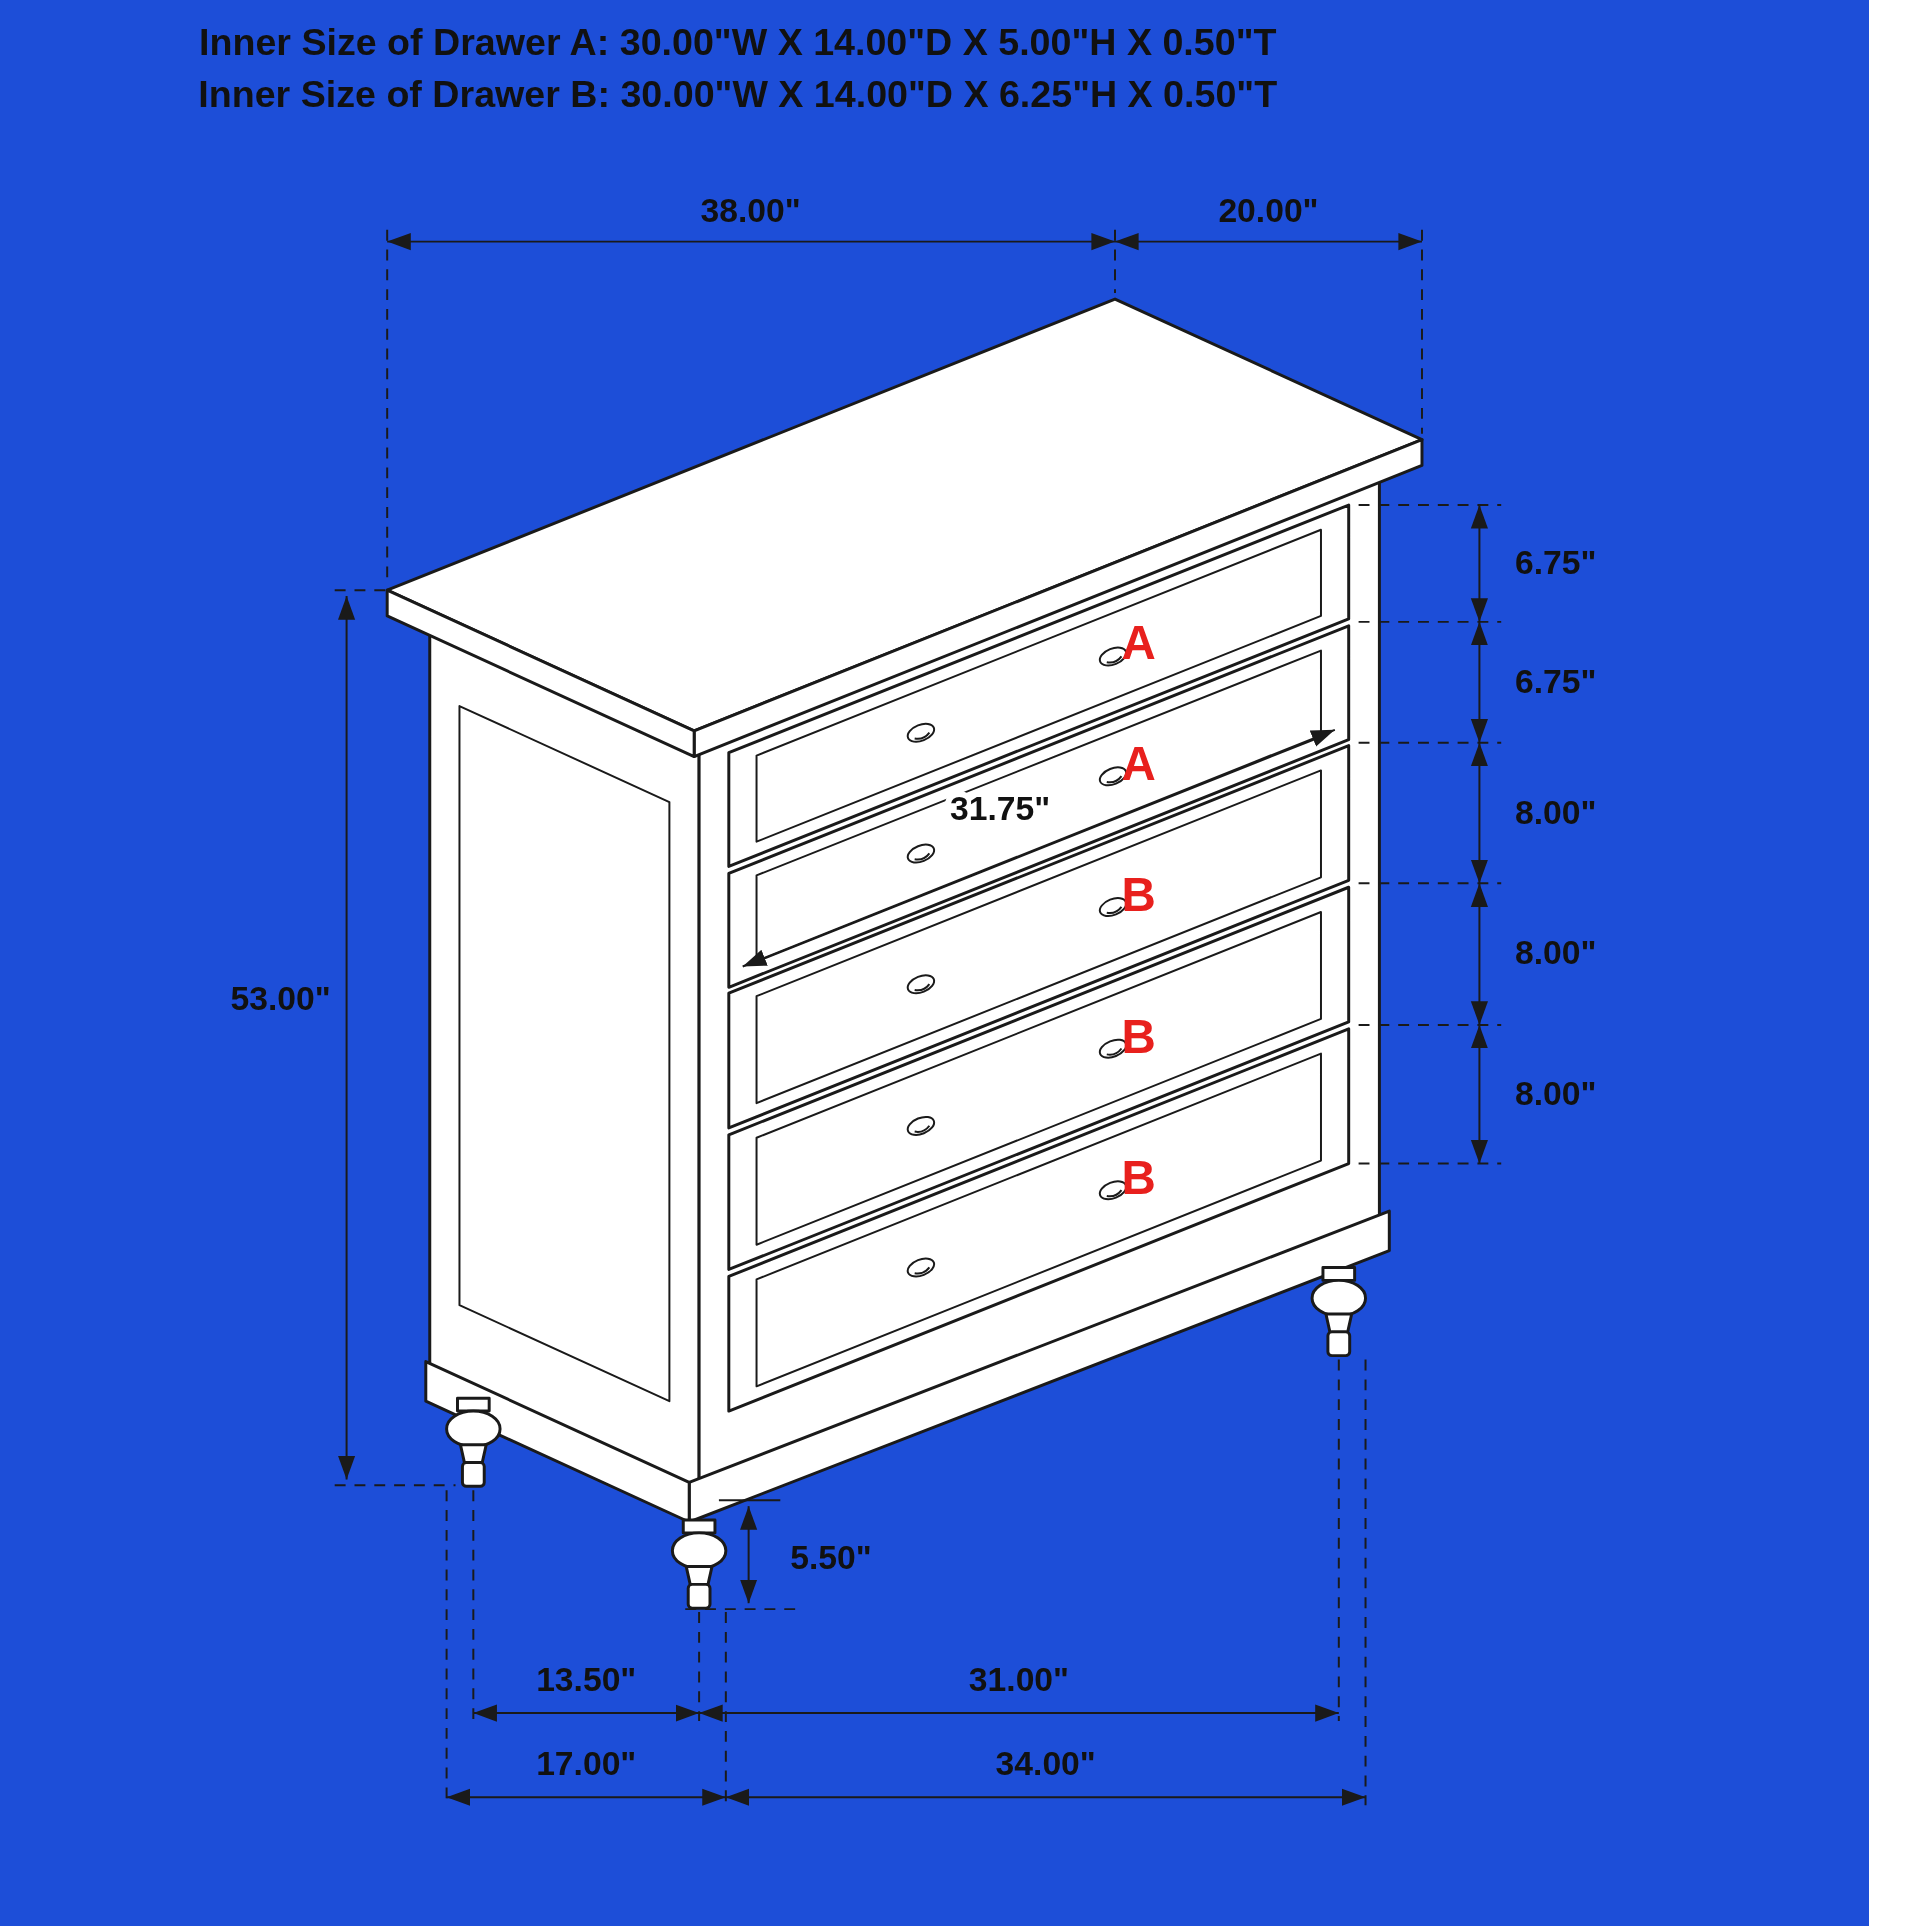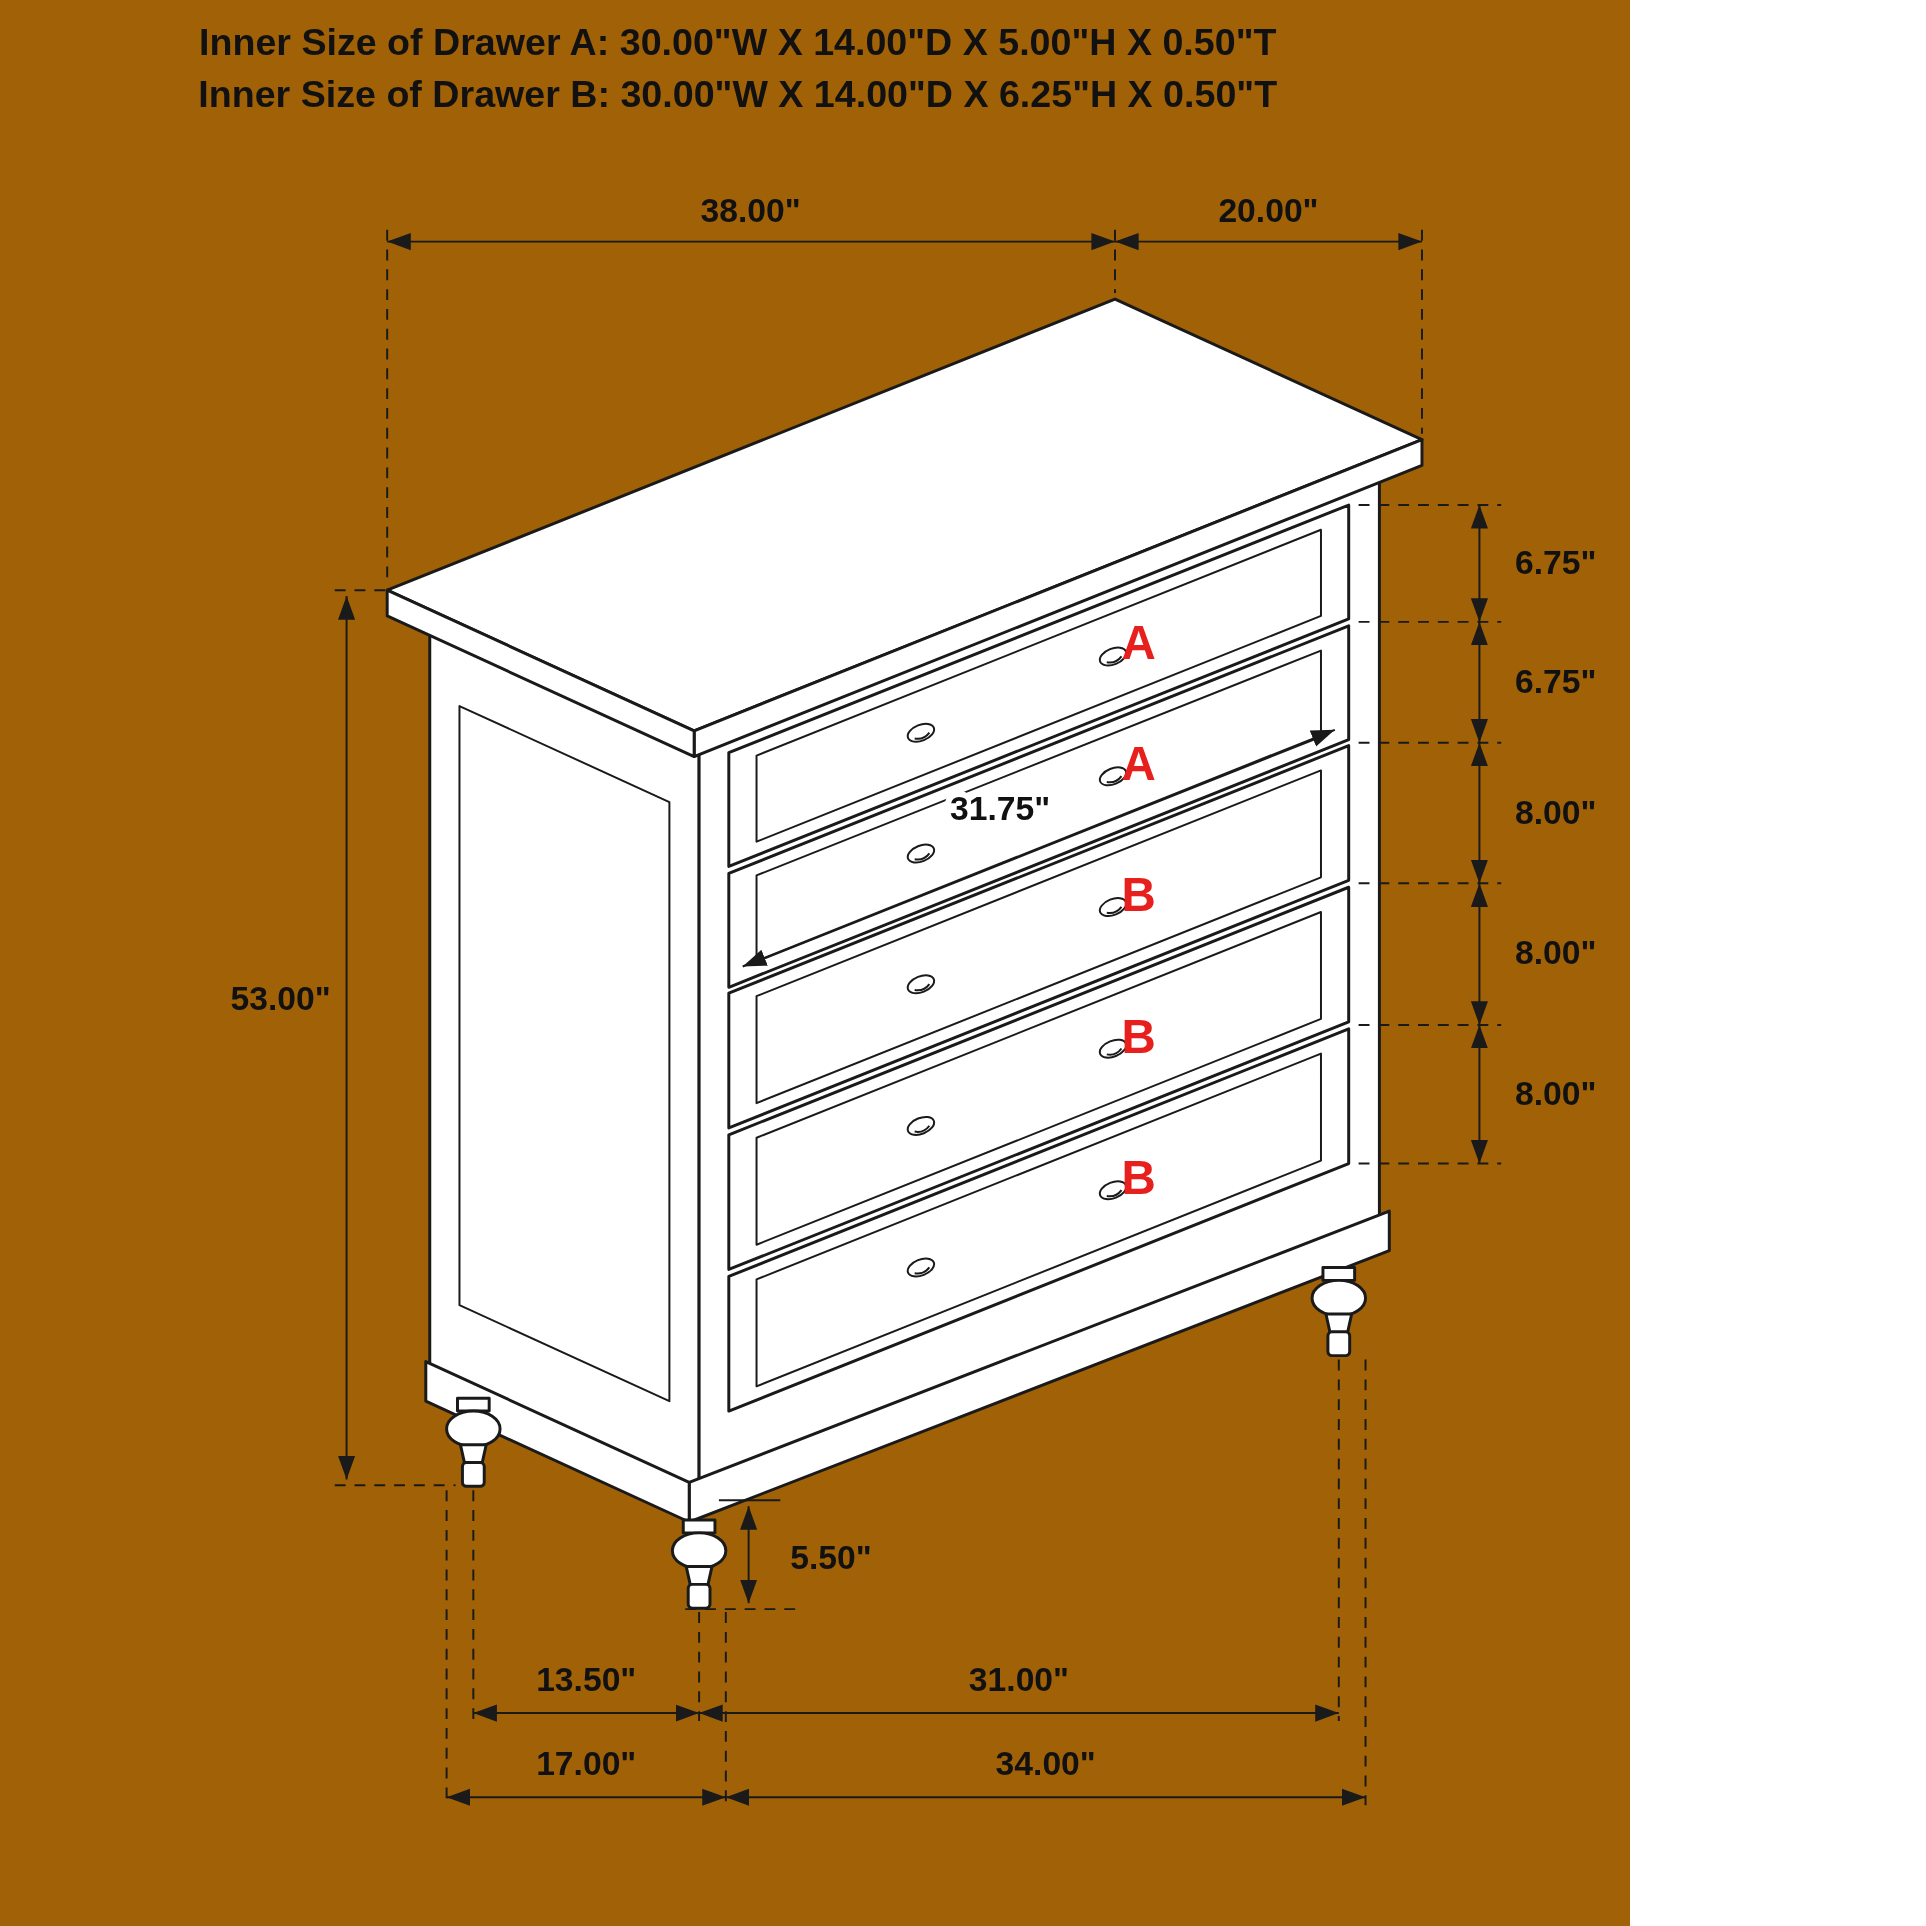--- a/index.html
+++ b/index.html
@@ -1,16 +1,16 @@
 <!DOCTYPE html>
 <html><head>
 <meta charset="utf-8">
 <style>
   html,body { margin:0; padding:0; background:#ffffff; }
-  .canvas { width:1630px; height:1927px; background:#a16207; position:relative; font-family:"Liberation Sans", sans-serif; }
+  .canvas { width:1869px; height:1927px; background:#1d4ed8; position:relative; font-family:"Liberation Sans", sans-serif; }
   svg { display:block; }
   .outline   { fill:#ffffff; stroke:#1a1a1a; stroke-width:3; stroke-linejoin:round; }
   .thin      { fill:none; stroke:#1a1a1a; stroke-width:2; stroke-linejoin:round; }
   .panel     { fill:#ffffff; stroke:#1a1a1a; stroke-width:2; stroke-linejoin:round; }
   .dimline   { stroke:#1a1a1a; stroke-width:2; fill:none; }
   .ext       { stroke:#1a1a1a; stroke-width:2; fill:none; stroke-dasharray:11 9; }
   .dim-label { font:bold 34px "Liberation Sans", sans-serif; fill:#111111; }
   .header-label { font:bold 38px "Liberation Sans", sans-serif; fill:#111111; }
   .drawer-letter { font:bold 48px "Liberation Sans", sans-serif; fill:#e8201d; }
   .halo { paint-order:stroke; stroke:#ffffff; stroke-width:12; stroke-linejoin:round; }

